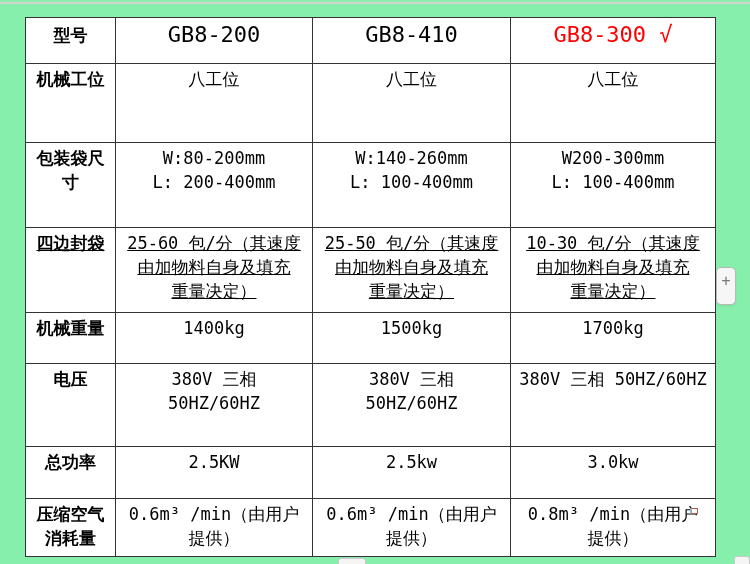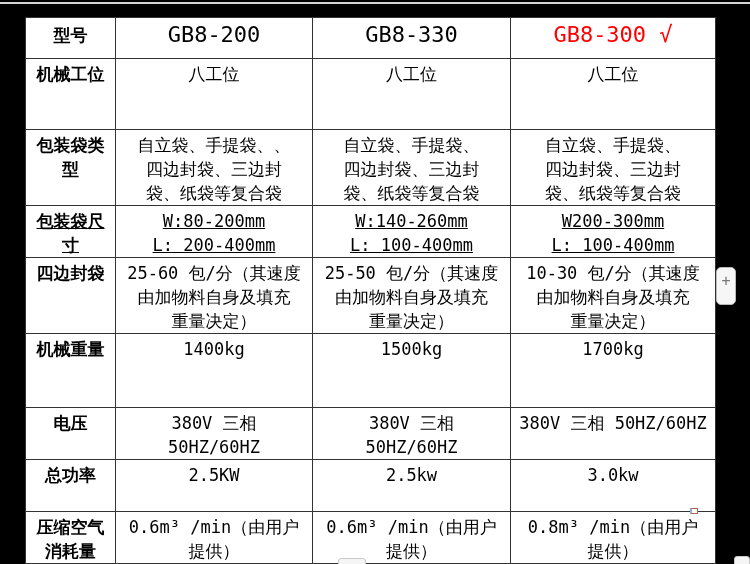--- a/index.html
+++ b/index.html
@@ -1,19 +1,19 @@
 <!DOCTYPE html>
 <html><head>
 <meta charset="utf-8">
 <style>
   html,body{margin:0;padding:0;background:#ffffff;}
   .page{
     position:relative;
     width:750px;height:564px;
-    background:#000000;
+    background:#86efac;
     overflow:hidden;
     font-family:"DejaVu Sans Mono","DejaVu Sans",monospace;
     color:#000000;
   }
   .top-divider{
     position:absolute;left:0;top:2px;width:750px;height:2px;
     background:#d4d4d4;
   }
   table.spec-table{
     position:absolute;left:25px;top:17px;
@@ -93,41 +93,28 @@
     <colgroup>
         <col class="c0">
         <col class="c1">
         <col class="c2">
         <col class="c3">
       </colgroup>
     <tbody>
       <tr>
         <th class="label-cell">型号</th>
         <th class="model">GB8-200</th>
-        <th class="model">GB8-330</th>
+        <th class="model">GB8-410</th>
         <th class="model model-highlight">GB8-300 √</th>
       </tr>
       <tr>
         <td class="label-cell">机械工位</td>
         <td class="cell">八工位</td>
         <td class="cell">八工位</td>
         <td class="cell">八工位</td>
-      </tr>
-      <tr>
-        <td class="label-cell">包装袋类
-型</td>
-        <td class="cell">自立袋、手提袋、、
-四边封袋、三边封
-袋、纸袋等复合袋</td>
-        <td class="cell">自立袋、手提袋、
-四边封袋、三边封
-袋、纸袋等复合袋</td>
-        <td class="cell">自立袋、手提袋、
-四边封袋、三边封
-袋、纸袋等复合袋</td>
       </tr>
       <tr>
         <td class="label-cell">包装袋尺
 寸</td>
         <td class="cell">W:80-200mm
 L: 200-400mm</td>
         <td class="cell">W:140-260mm
 L: 100-400mm</td>
         <td class="cell">W200-300mm
 L: 100-400mm</td>

